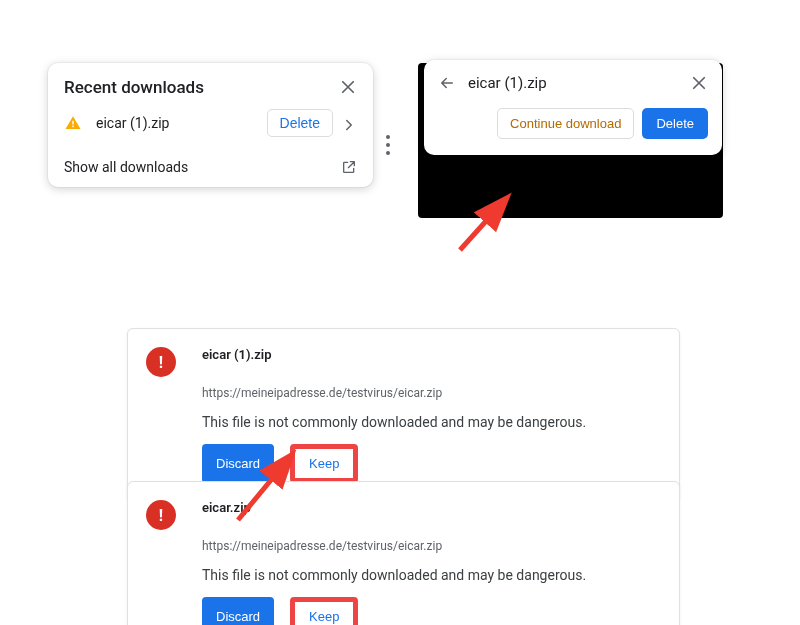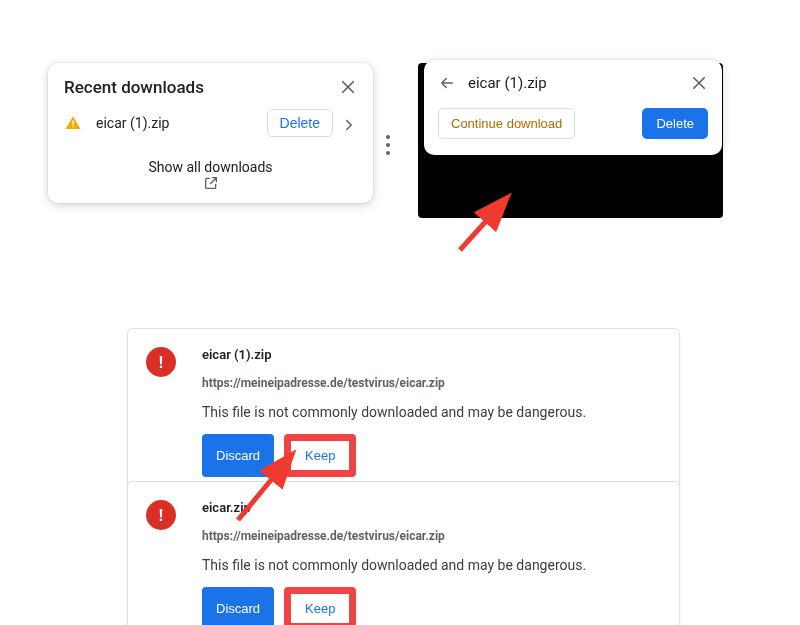--- a/index.html
+++ b/index.html
@@ -75,21 +75,20 @@
     width: 14px; height: 14px;
     margin-left: 10px;
     cursor: pointer;
   }
   .panel1 .footer {
     display: flex;
     align-items: center;
     justify-content: space-between;
     margin-top: 22px;
     font-size: 14px;
-    flex-direction: column;
   }
   .panel1 .footer .open-icon { width: 16px; height: 16px; cursor: pointer; }
 
   
   .panel2-wrap {
     position: absolute;
     left: 418px;
     top: 63px;
     width: 305px;
     height: 155px;
@@ -126,21 +125,21 @@
   }
   .panel2 .msg-row .warn-tri { margin-right: 12px; margin-top: 2px; }
   .panel2 .msg {
     font-size: 13px;
     line-height: 1.4;
     color: #202124;
   }
   .panel2 .btns {
     margin-top: 16px;
     display: flex;
-    justify-content: space-between;
+    justify-content: flex-end;
     gap: 8px;
   }
   .btn-outline-amber {
     border: 1px solid #dadce0;
     background: #fff;
     color: #b26b00;
     font-size: 13px;
     font-weight: 500;
     padding: 7px 12px;
     border-radius: 5px;
@@ -177,35 +176,35 @@
     width: 30px; height: 30px;
     background: #d93025;
     border-radius: 50%;
     display: flex;
     align-items: center; justify-content: center;
     margin-right: 26px;
   }
   .warn-circle span { color:#fff; font-weight:700; font-size:16px; }
   .card .body { flex: 1; }
   .card .fname { font-size: 13px; font-weight: 600; }
-  .card .url { font-size: 12px; color: #5f6368; margin-top: 14px; font-weight: bold; }
+  .card .url { font-size: 12px; color: #5f6368; margin-top: 24px; }
   .card .warn-text { font-size: 14px; color: #3c4043; margin-top: 14px; }
-  .card .btns { margin-top: 14px; display: flex; gap: 10px; }
+  .card .btns { margin-top: 14px; display: flex; gap: 16px; }
   .btn-discard {
     border: none;
     background: #1a73e8;
     color: #fff;
     font-size: 13px;
     font-weight: 500;
     padding: 7px 14px;
     border-radius: 4px;
     cursor: pointer;
   }
   .btn-keep {
-    border: 7px solid #ef4444;
+    border: 5px solid #ef4444;
     background: #fff;
     color: #1a73e8;
     font-size: 13px;
     font-weight: 500;
     padding: 7px 14px;
     border-radius: 4px;
     cursor: pointer;
   }
 
   

